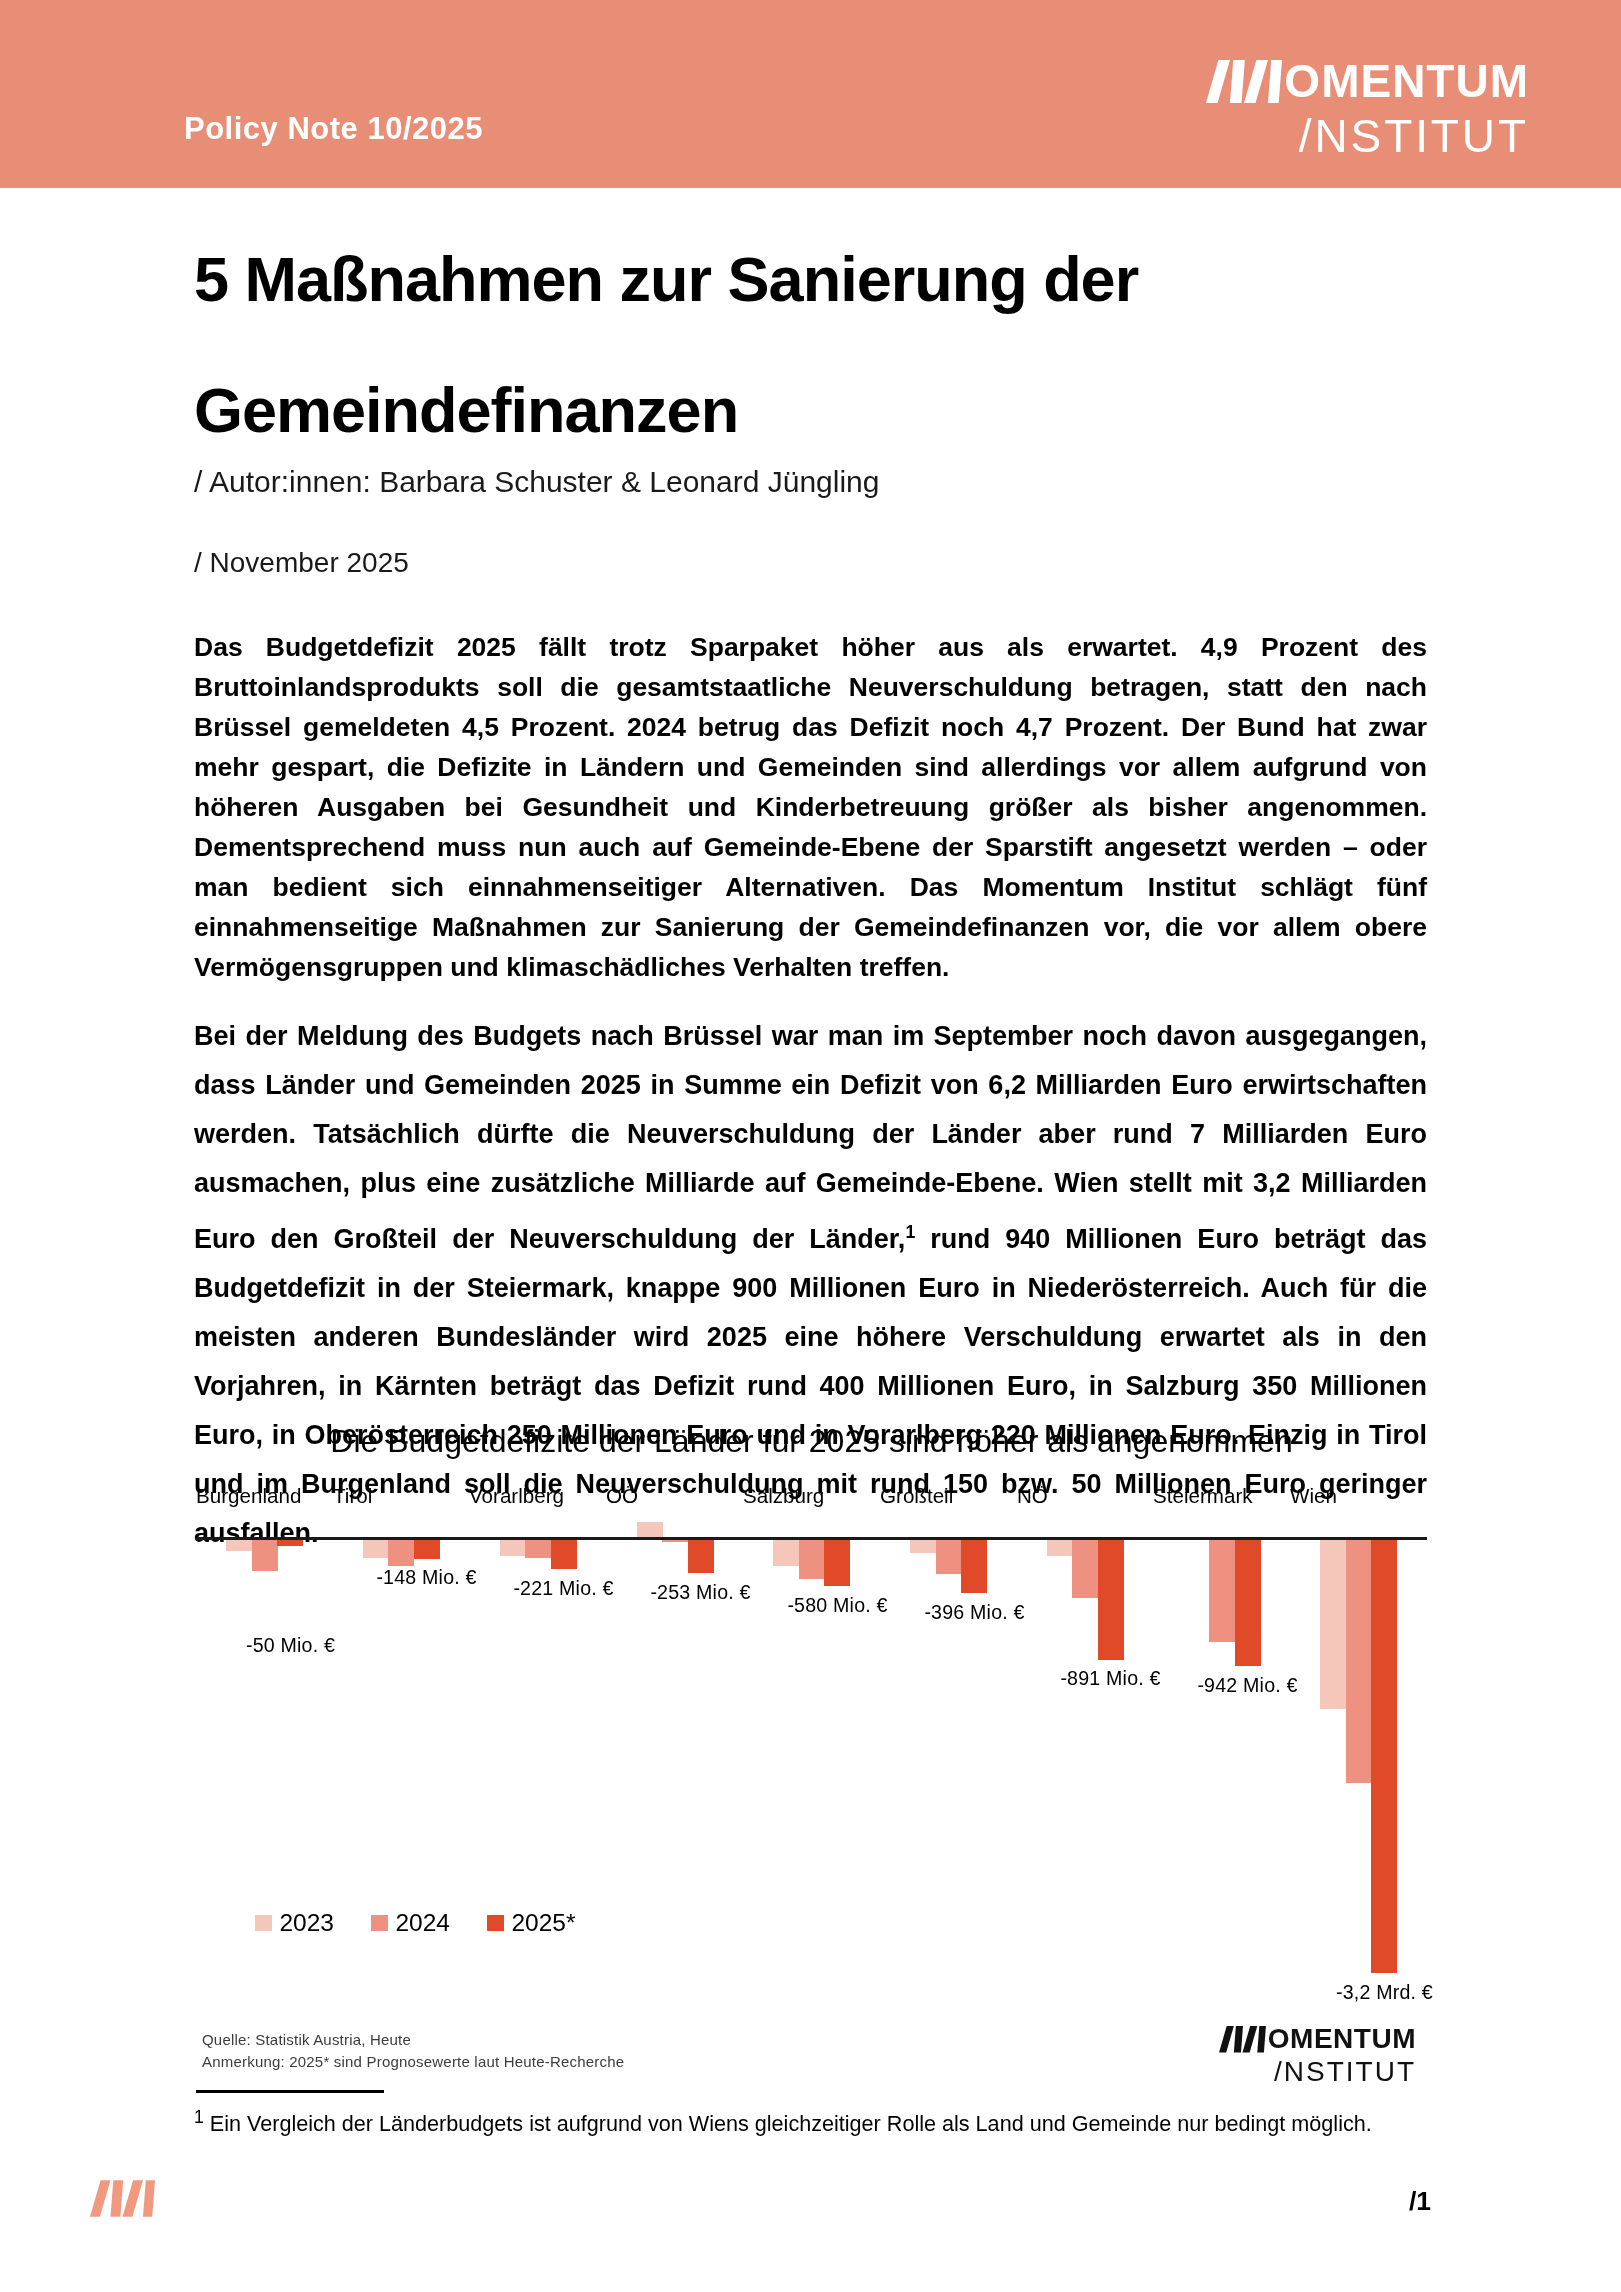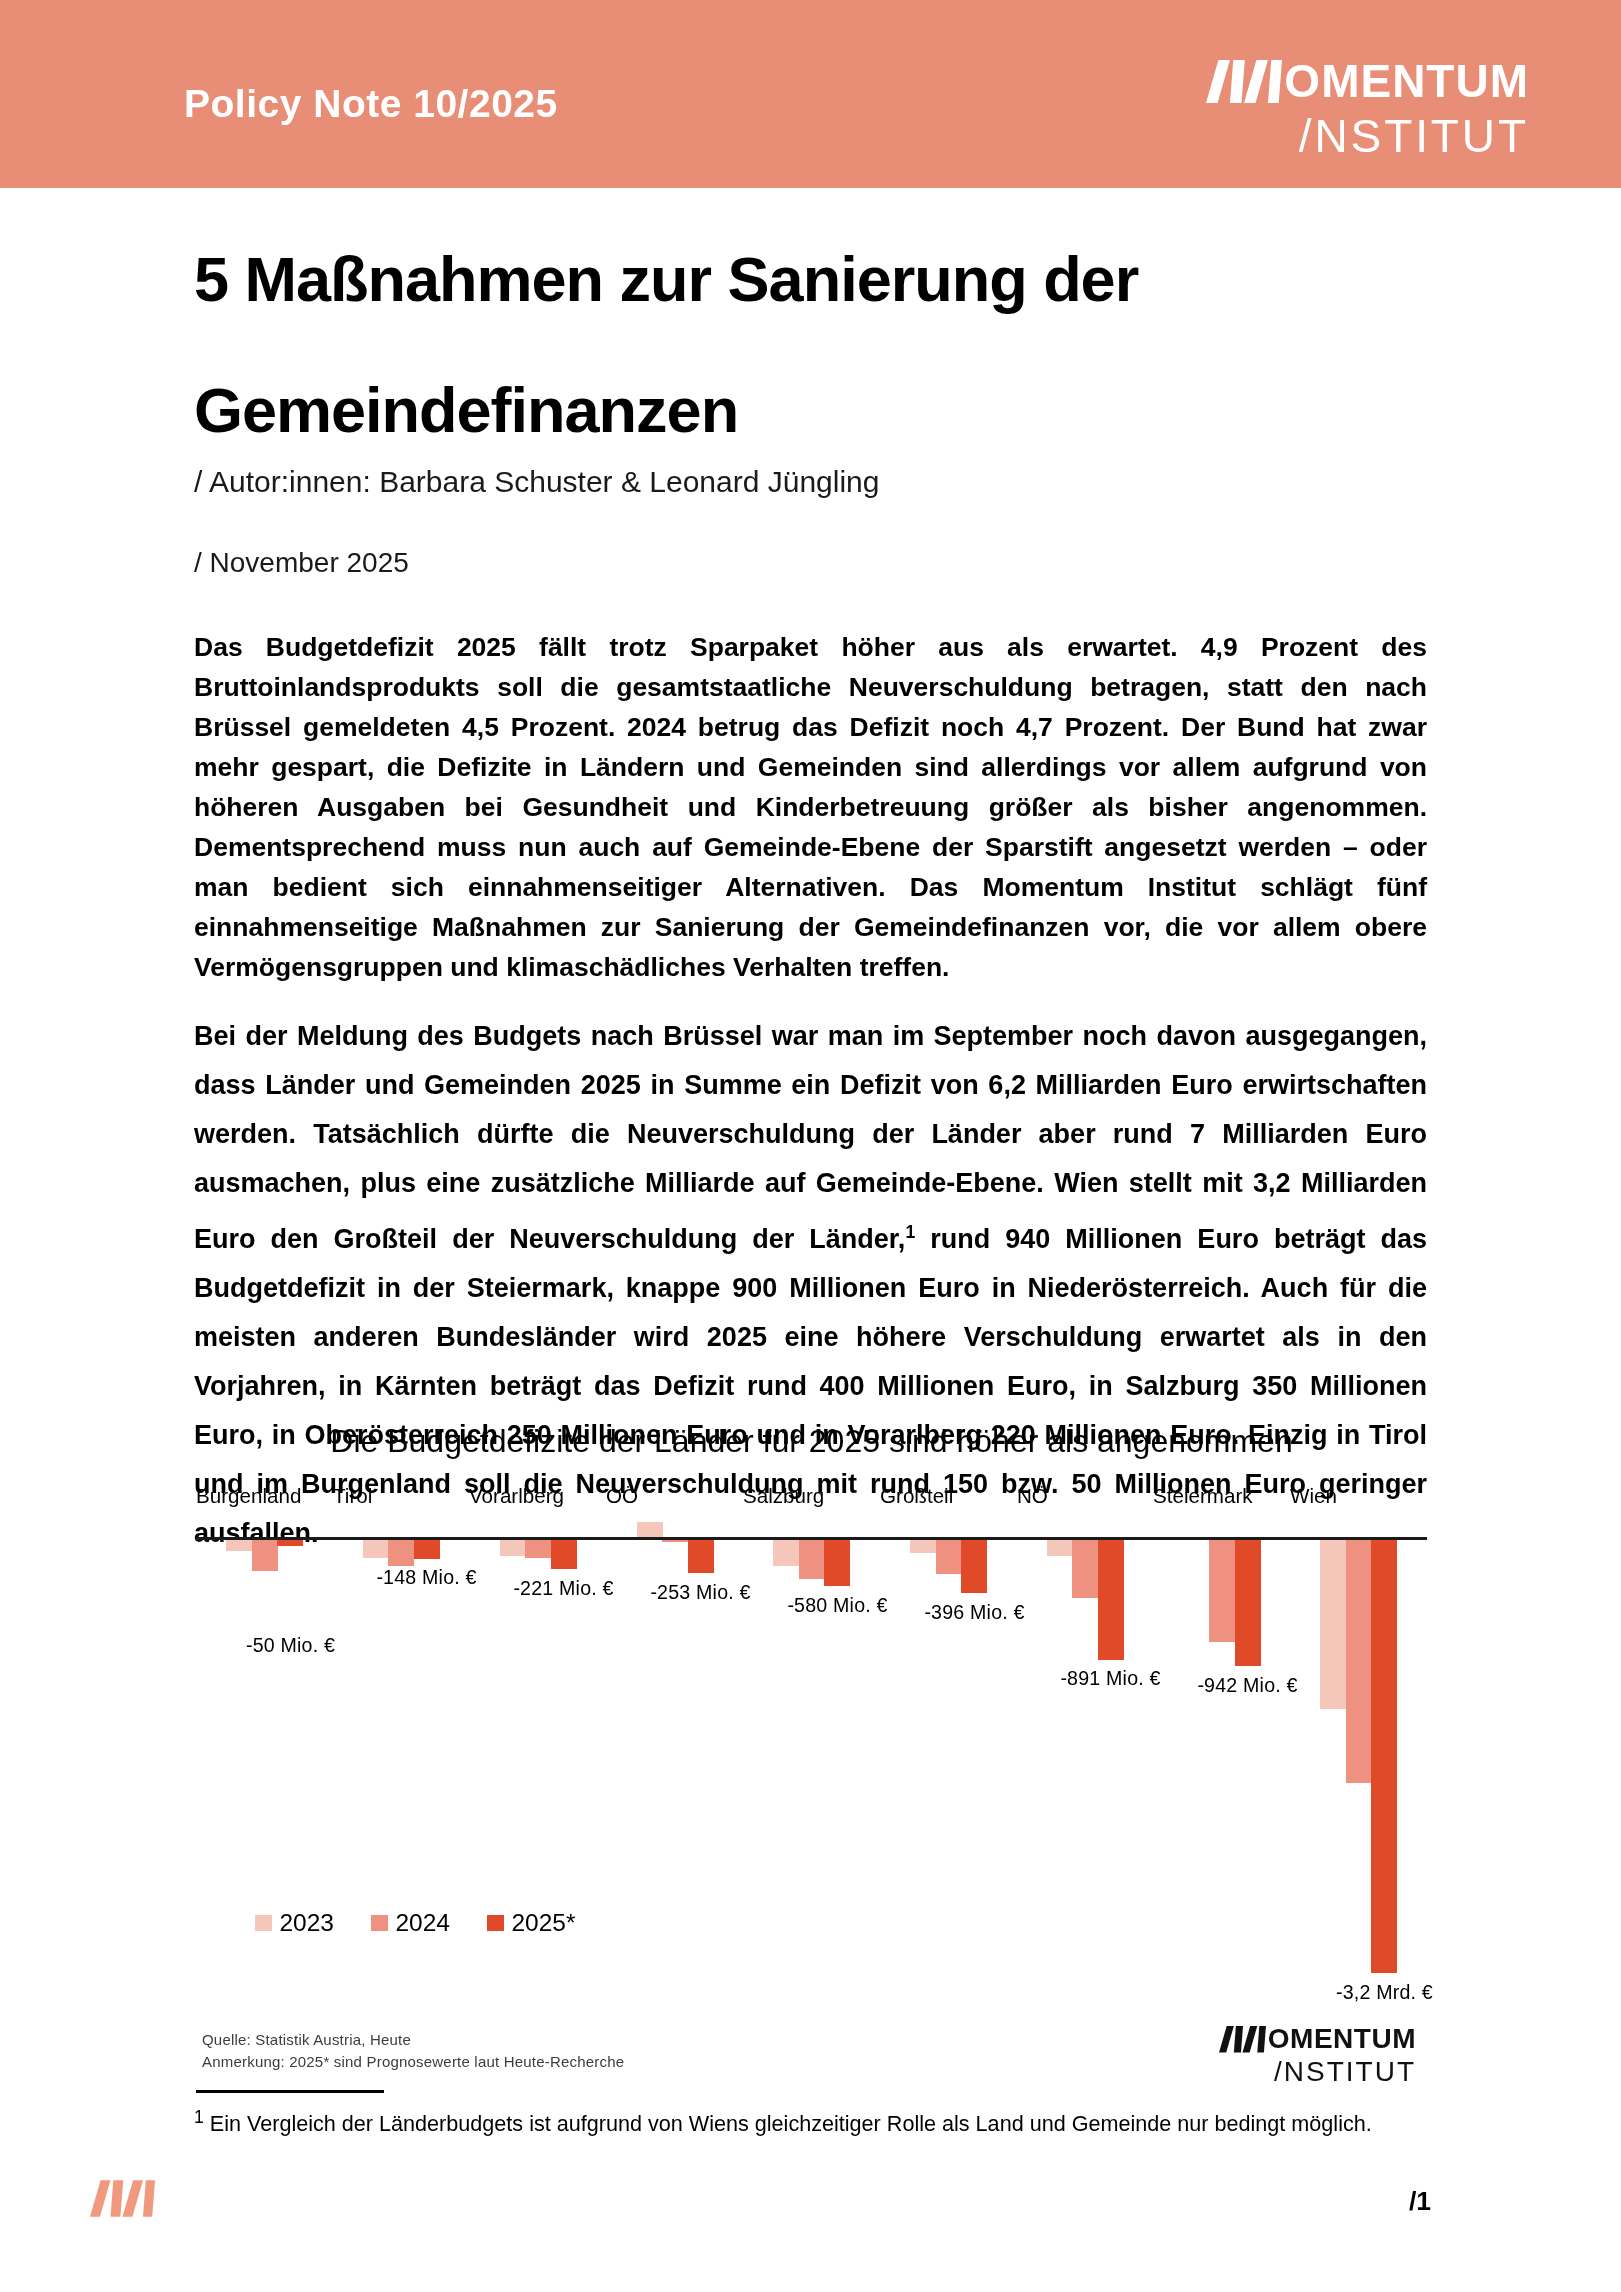--- a/index.html
+++ b/index.html
@@ -2,21 +2,21 @@
 <html><head>
 <meta charset="utf-8">
 <style>
   html,body{margin:0;padding:0;}
   body{
     width:1621px;height:2293px;position:relative;background:#ffffff;
     font-family:"Liberation Sans",sans-serif;color:#000;overflow:hidden;
   }
   
   .band{position:absolute;left:0;top:0;width:1621px;height:188px;background:#E88E76;}
-  .kicker{position:absolute;left:184px;top:82px;font-size:39px;font-weight:700;color:#fff;letter-spacing:0.5px;}
+  .kicker{position:absolute;left:184px;top:111px;font-size:31px;font-weight:700;color:#fff;letter-spacing:0.5px;}
   .logo{position:absolute;display:flex;flex-direction:column;align-items:flex-end;margin-top:17px;}
   .logo-header{top:43px;right:92px;}
   .logo-row{display:flex;align-items:flex-start;line-height:1;}
   .logo-header .logo-row{height:49px;}
   .logo-header .logo-text1{font-size:46px;font-weight:700;color:#fff;letter-spacing:1px;line-height:43px;}
   .logo-header .logo-text2{font-size:46px;font-weight:400;color:#fff;letter-spacing:2.9px;line-height:43px;margin-top:5.9px;}
   .logo-header svg{width:76px;height:43px;margin-right:2px;}
   
   .title-line{position:absolute;left:194px;font-size:63px;font-weight:700;letter-spacing:-1px;}
   .authors{position:absolute;left:194px;top:465px;font-size:30px;font-weight:400;color:#1a1a1a;}

